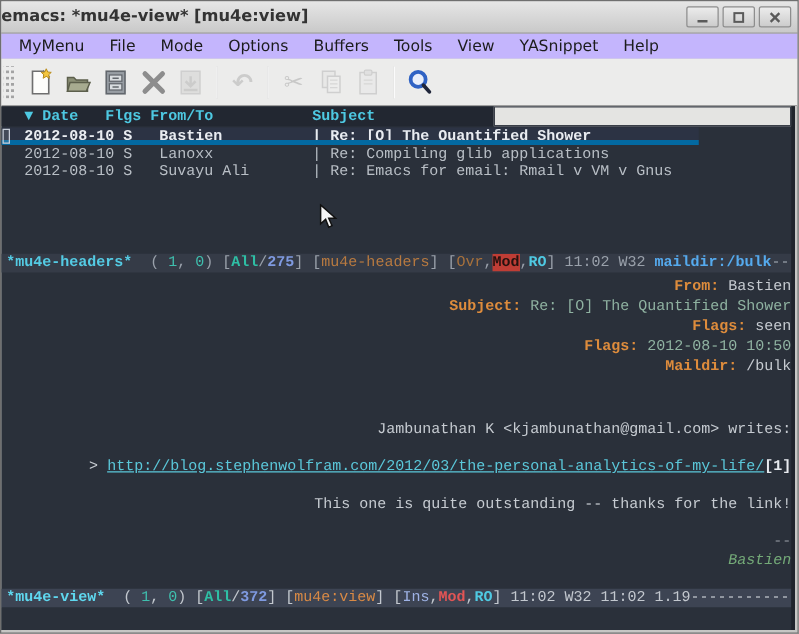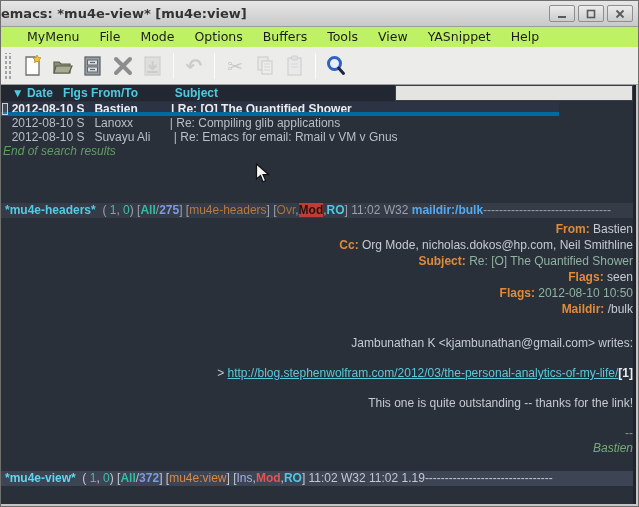--- a/index.html
+++ b/index.html
@@ -12,40 +12,40 @@
   .titlebar { position:absolute; left:0; top:0; width:100%; height:26px;
     background:linear-gradient(#e6e6e6,#c9c9c9); border-bottom:1px solid #9b9b9b;
     display:flex; align-items:center; justify-content:flex-start; }
   .title-text { font-size:13px; font-weight:bold; color:#333; }
   .winbtns { position:absolute; right:5px; top:4px; display:flex; gap:3px; }
   .winbtn { width:26px; height:17px; background:linear-gradient(#ececec,#cccccc);
     border:1px solid #8e8e8e; border-radius:2px; display:flex; align-items:center; justify-content:center; }
   .winbtn svg { display:block; }
 
   
-  .menubar { position:absolute; left:0; top:26px; width:100%; height:20px; background:#bef264;
-    display:flex; align-items:center; padding-left:16px; }
+  .menubar { position:absolute; left:0; top:26px; width:100%; height:20px; background:#c4b5fd;
+    display:flex; align-items:center; padding-left:4px; }
   .menu-item { font-size:12.5px; color:#1c1c1c; padding:0 10px; line-height:20px; }
 
   
   .toolbar { position:absolute; left:0; top:46px; width:100%; height:38px; background:#ececeb;
     border-bottom:1px solid #9e9e9e; display:flex; align-items:center; padding-left:2px; }
   .tb-handle { width:9px; height:26px; margin-right:6px;
     background-image:radial-gradient(#a3a3a3 1px, transparent 1.1px);
     background-size:4px 5px; background-position:1px 2px; }
   .tb-btn { width:30px; height:30px; display:flex; align-items:center; justify-content:center; }
   .tb-btn.disabled { opacity:.38; filter:grayscale(1); }
   .tb-sep { width:1px; height:26px; background:#bdbdbd; border-right:1px solid #fbfbfb; margin:0 5px; }
   .scissors { font-size:19px; color:#8f8f8f; font-family:"DejaVu Sans", sans-serif; }
   .undo-glyph { font-size:20px; color:#9a9a9a; font-weight:bold; }
 
   
   .emacs { position:absolute; left:0; top:84px; width:635px; height:419px;
     background:#2a303a; border-right:3px solid #20242c;
-    font-family:Liberation Sans, sans-serif; font-size:12px; overflow:hidden; }
+    font-family:Liberation Mono, monospace; font-size:12px; overflow:hidden; }
   .line { white-space:pre; overflow:hidden; }
 
   .header-line { position:absolute; left:0; top:0; width:100%; height:16px; background:#222731;
     color:#4ec9e2; font-weight:bold; line-height:16px; padding-left:4px; white-space:pre; }
   .hdr-scrollbox { position:absolute; left:394px; top:0; width:238px; height:16px;
     background:#e4e4e2; border:1px solid #3a3f48; }
 
   .rows { position:absolute; left:0; top:17px; width:100%; }
   .msg-row { height:14px; line-height:14px; color:#b9bfc6; padding-left:4px; }
   .msg-row.selected { width:558px; background:#2c3344; color:#e9ecf1; font-weight:bold;
@@ -213,30 +213,28 @@
 
   <div class="emacs">
 
     <div class="header-line">  ▼ Date   Flgs From/To           Subject</div>
     <div class="hdr-scrollbox"></div>
 
     <div class="rows">
       <div class="msg-row selected line">  2012-08-10 S   Bastien          | Re: [O] The Quantified Shower</div>
       <div class="msg-row line">  2012-08-10 S   Lanoxx           | Re: Compiling glib applications</div>
       <div class="msg-row line">  2012-08-10 S   Suvayu Ali       | Re: Emacs for email: Rmail v VM v Gnus</div>
-      <div class="eos line">End of search results</div>
     </div>
     <div class="fringe-cursor"></div>
 
     <div class="modeline ml-headers"><span class="ml-buf">*mu4e-headers*</span><span>  ( </span><span class="ml-num">1</span><span>, </span><span class="ml-num">0</span><span>) [</span><span class="ml-all">All</span><span>/</span><span class="ml-count">275</span><span>] [</span><span class="ml-mode">mu4e-headers</span><span>] [</span><span class="ml-ovr">Ovr</span><span>,</span><span class="ml-modflag-hl">Mod</span><span>,</span><span class="ml-ro">RO</span><span>] </span><span>11:02 W32 </span><span class="ml-maildir">maildir:/bulk</span><span>--------------------------------</span></div>
 
     <div class="view-win">
       <div class="fields">
         <div class="field"><span class="f-label">From</span><span class="f-label">: </span><span>Bastien</span></div>
-        <div class="field"><span class="f-label">Cc</span><span class="f-label">: </span><span>Org Mode, nicholas.dokos@hp.com, Neil Smithline</span></div>
         <div class="field"><span class="f-label">Subject</span><span class="f-label">: </span><span class="f-special">Re: [O] The Quantified Shower</span></div>
         <div class="field"><span class="f-label">Flags</span><span class="f-label">: </span><span>seen</span></div>
         <div class="field"><span class="f-label">Flags</span><span class="f-label">: </span><span class="f-special">2012-08-10 10:50</span></div>
         <div class="field"><span class="f-label">Maildir</span><span class="f-label">: </span><span>/bulk</span></div>
       </div>
 
       <div class="body-block">
         <div class="body-line">Jambunathan K &lt;kjambunathan@gmail.com&gt; writes:</div>
         <div class="body-line"></div>
         <div class="body-line"><span>&gt; </span><span class="quote-link">http://blog.stephenwolfram.com/2012/03/the-personal-analytics-of-my-life/</span><span class="link-ref">[1]</span></div>

